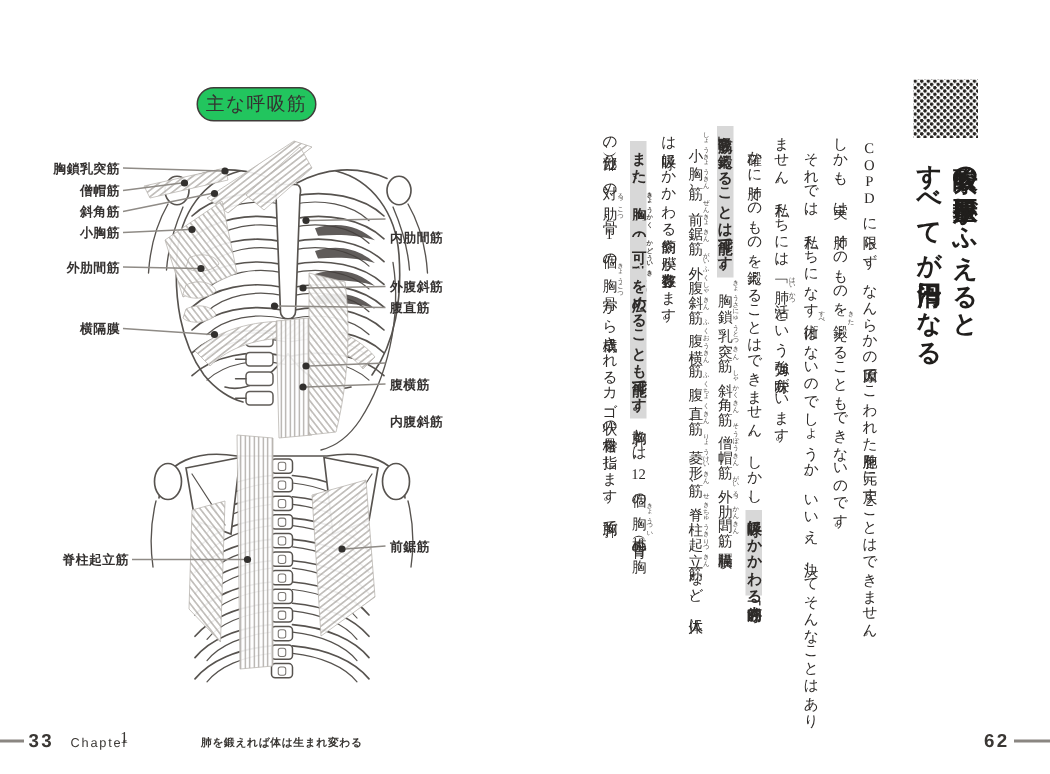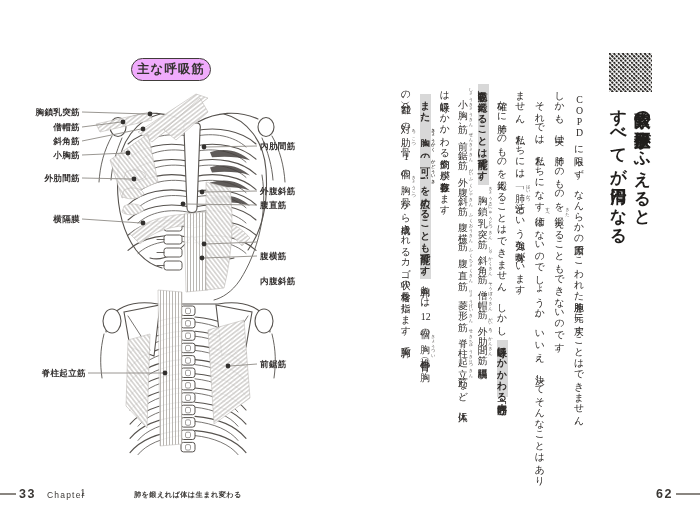--- a/index.html
+++ b/index.html
@@ -9,22 +9,22 @@
     overflow:hidden; font-family:"Liberation Sans", sans-serif; color:#2e2b29;
   }
   .page { position:absolute; top:0; height:516px; width:350px; }
   #left-page  { left:0; }
   #right-page { left:350px; }
 
   
   #diagram-title-box {
     position:absolute; left:131px; top:58px; width:80px; height:23px;
     border:1.4px solid #403c3a; border-radius:12px;
-    font-size:12.5px; font-weight:bold; letter-spacing:1px;
-    line-height:21px; text-align:center; color:#343130; background:#f0abfc;
+    font-size:12.5px; font-weight:normal; letter-spacing:1px;
+    line-height:21px; text-align:center; color:#343130; background:#22c55e;
   }
   #anatomy-svg { position:absolute; left:0; top:0; width:350px; height:516px; }
   .mus-label {
     position:absolute; font-size:8.6px; font-weight:600; letter-spacing:0.3px;
     color:#343130; white-space:nowrap; line-height:12px;
   }
   
   .vtext { writing-mode:vertical-rl; text-orientation:mixed; }
   #dots-block {
     position:absolute; right:48px; top:53px; width:43px; height:39px;
@@ -274,21 +274,21 @@
     <span class="folio-num" style="left:19px;">33</span>
     <span class="chapter-word" style="left:47px;">Chapter</span>
     <span class="chapter-num" style="left:80px;">1</span>
     <span class="chapter-title" style="left:92px;padding-left:42px;">肺を鍛えれば体は生まれ変わる</span>
   <div class="mus-label" style="top: 106px; right: 270px;">胸鎖乳突筋</div>
       <div class="mus-label" style="top: 121px; right: 270px;">僧帽筋</div>
       <div class="mus-label" style="top: 135px; right: 270px;">斜角筋</div>
       <div class="mus-label" style="top: 149px; right: 270px;">小胸筋</div>
       <div class="mus-label" style="top: 172px; right: 270px;">外肋間筋</div>
       <div class="mus-label" style="top: 213px; right: 270px; text-align: center;">横隔膜</div>
-      <div class="mus-label" style="top: 140px; left: 260px;">内肋間筋</div>
+      <div class="mus-label" style="top: 152px; left: 260px;">内肋間筋</div>
       <div class="mus-label" style="top: 185px; left: 260px;">外腹斜筋</div>
       <div class="mus-label" style="top: 199px; left: 260px;">腹直筋</div>
       <div class="mus-label" style="top: 236px; left: 260px; margin-top: 39px;">内腹斜筋</div>
       <div class="mus-label" style="top: 250px; left: 260px;">腹横筋</div>
       <div class="mus-label" style="top: 367px; right: 264px;">脊柱起立筋</div>
       <div class="mus-label" style="top: 358px; left: 260px;">前鋸筋</div>
     </div>
 
   <div class="page" id="right-page">
     <div id="dots-block"></div>

